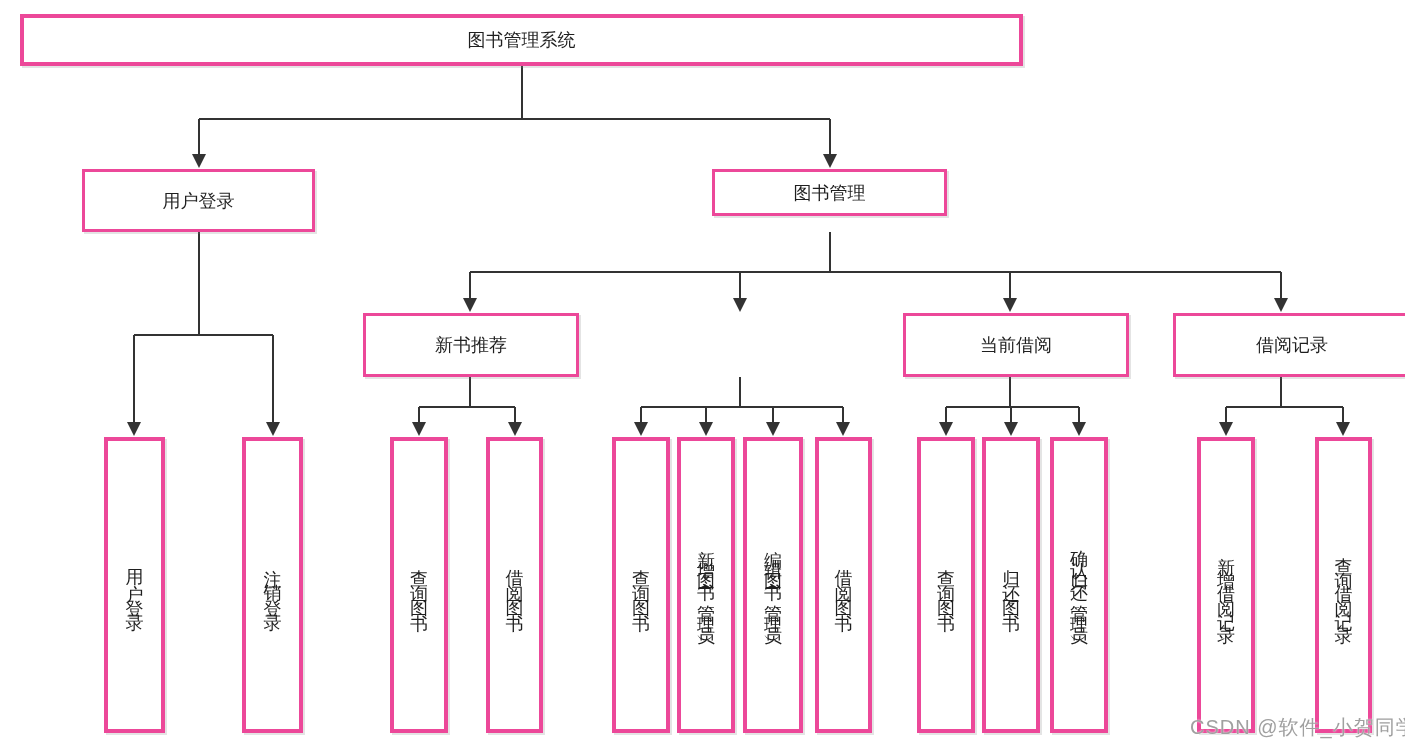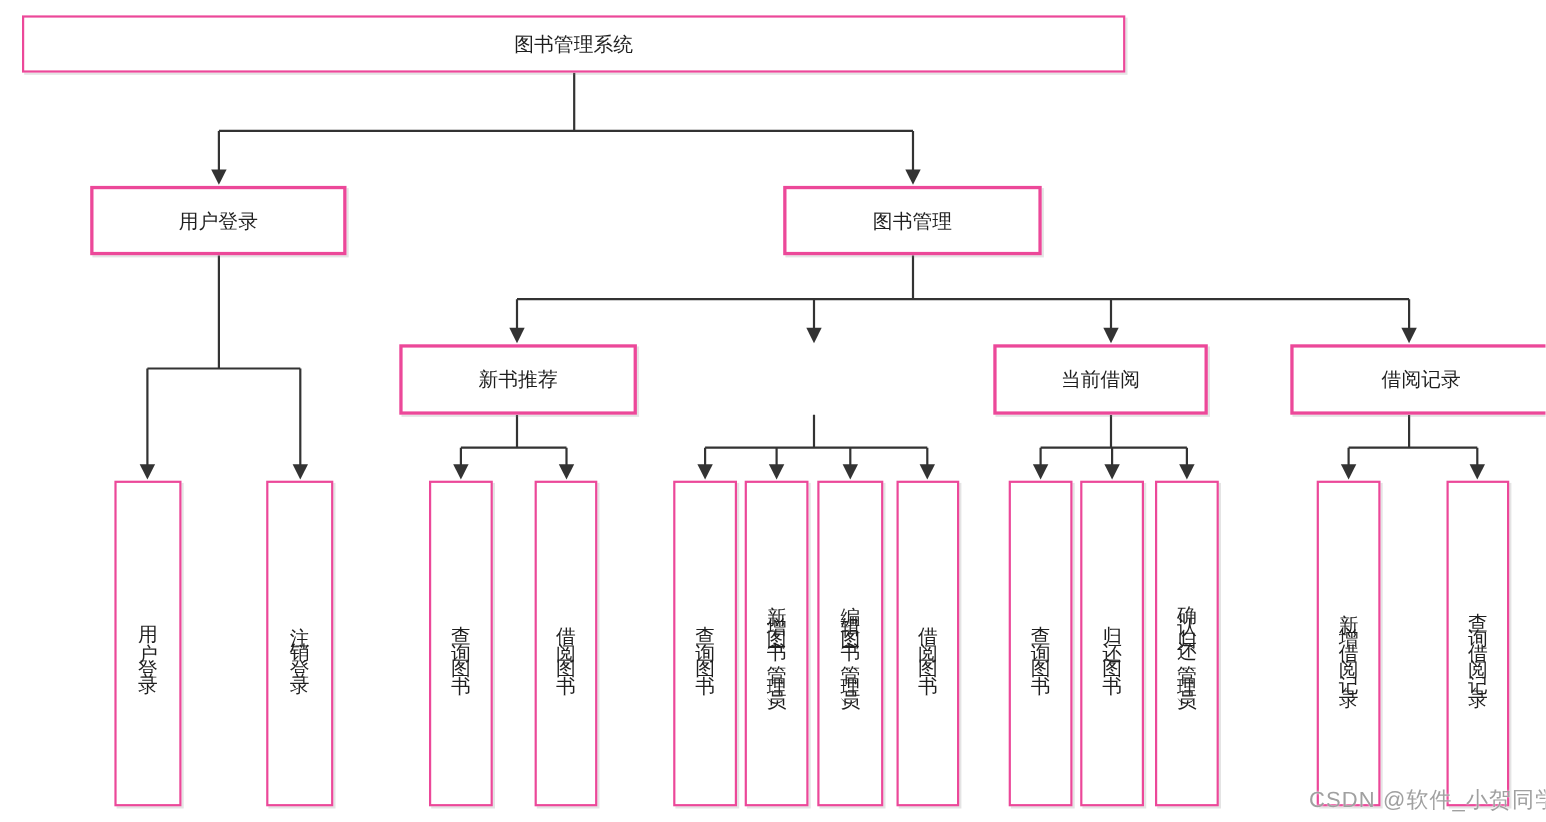--- a/index.html
+++ b/index.html
@@ -16,21 +16,21 @@
   }
   .connectors {
     position: absolute;
     left: 0; top: 0;
     width: 1405px;
     height: 747px;
   }
   .node {
     position: absolute;
     background: #ffffff;
-    border: 2px solid #ec4899;
+    border: 4px solid #ec4899;
     box-sizing: border-box;
     display: flex;
     align-items: center;
     justify-content: center;
     color: #1f1f1f;
     font-size: 18px;
     box-shadow: 2px 2px 0 rgba(130,130,130,0.22);
   }
   .lvl23 { border-width: 3px; }
   .vnode span {
@@ -117,28 +117,28 @@
     </g>
   </svg>
 
   <div class="node" style="left:20px; top:14px; width:1003px; height:52px;">
     <span>图书管理系统</span>
   </div>
 
   <div class="node lvl23" style="left:82px; top:169px; width:233px; height:63px;">
     <span>用户登录</span>
   </div>
-  <div class="node lvl23" style="left:712px; top:169px; width:235px; height:63px;">
+  <div class="node lvl23" style="left:712px; top:169px; width:235px; height:47px;">
     <span>图书管理</span>
   </div>
 
   <div class="node lvl23" style="left:363px; top:313px; width:216px; height:64px;align-items:center;">
     <span>新书推荐</span>
   </div>
-  <div class="node lvl23" style="left:903px; top:313px; width:195px; height:64px;text-align:right;">
+  <div class="node lvl23" style="left:903px; top:313px; width:226px; height:64px;text-align:right;">
     <span>当前借阅</span>
   </div>
   <div class="node lvl23" style="left:1173px; top:313px; width:238px; height:64px;">
     <span>借阅记录</span>
   </div>
 
   <div class="node vnode v4" style="left:104px; top:437px; width:61px; height:296px;">
     <span>用户登录</span>
   </div>
   <div class="node vnode v4" style="left:242px; top:437px; width:61px; height:296px;">

